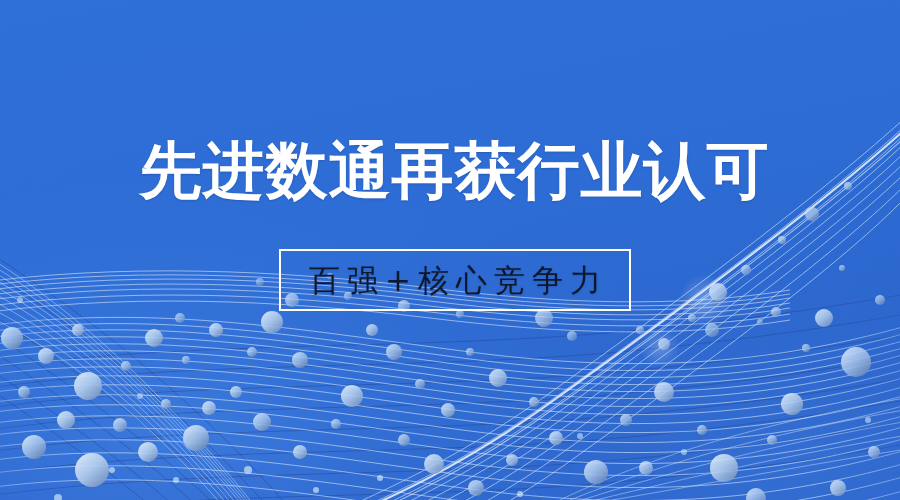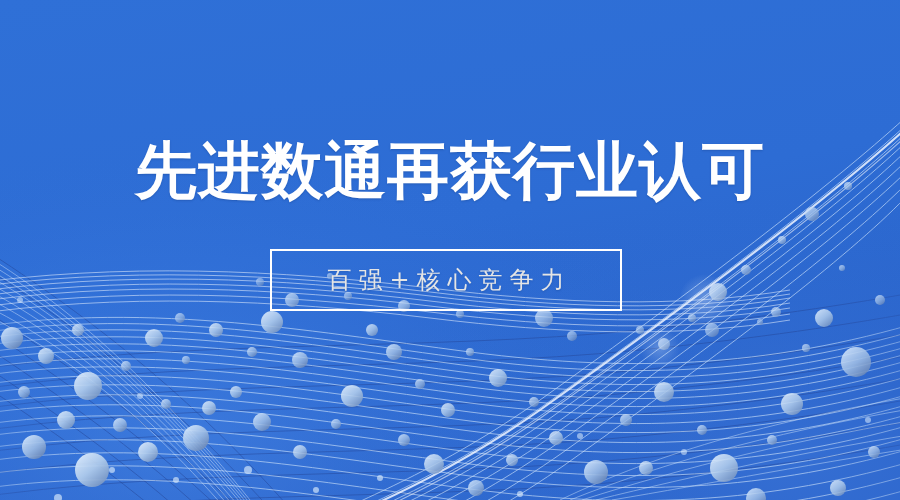--- a/index.html
+++ b/index.html
@@ -31,20 +31,21 @@
 
   
   #content {
     position: absolute;
     inset: 0;
     z-index: 5;
     display: flex;
     flex-direction: column;
     align-items: center;
     pointer-events: none;
+    margin-left: 9px;
   }
 
   #headline {
     margin: 0;
     position: absolute;
     top: 137px;
     left: 0;
     right: 0;
     text-align: center;
     color: #ffffff;
@@ -64,24 +65,24 @@
     width: 352px;
     height: 62px;
     box-sizing: border-box;
     border: 2px solid #ffffff;
     display: flex;
     align-items: center;
     justify-content: center;
   }
 
   #subtitle {
-    color: #e5e5e5;
+    color: #0f172a;
     font-family: "DejaVu Serif", "Liberation Serif", serif;
     font-weight: 400;
-    font-size: 24px;
+    font-size: 31px;
     line-height: 30px;
     letter-spacing: 7px;
     text-indent: 7px;
     white-space: nowrap;
     text-shadow: 0 1px 2px rgba(16,54,120,0.25);
   }
 </style>
 </head>
 <body>
 

